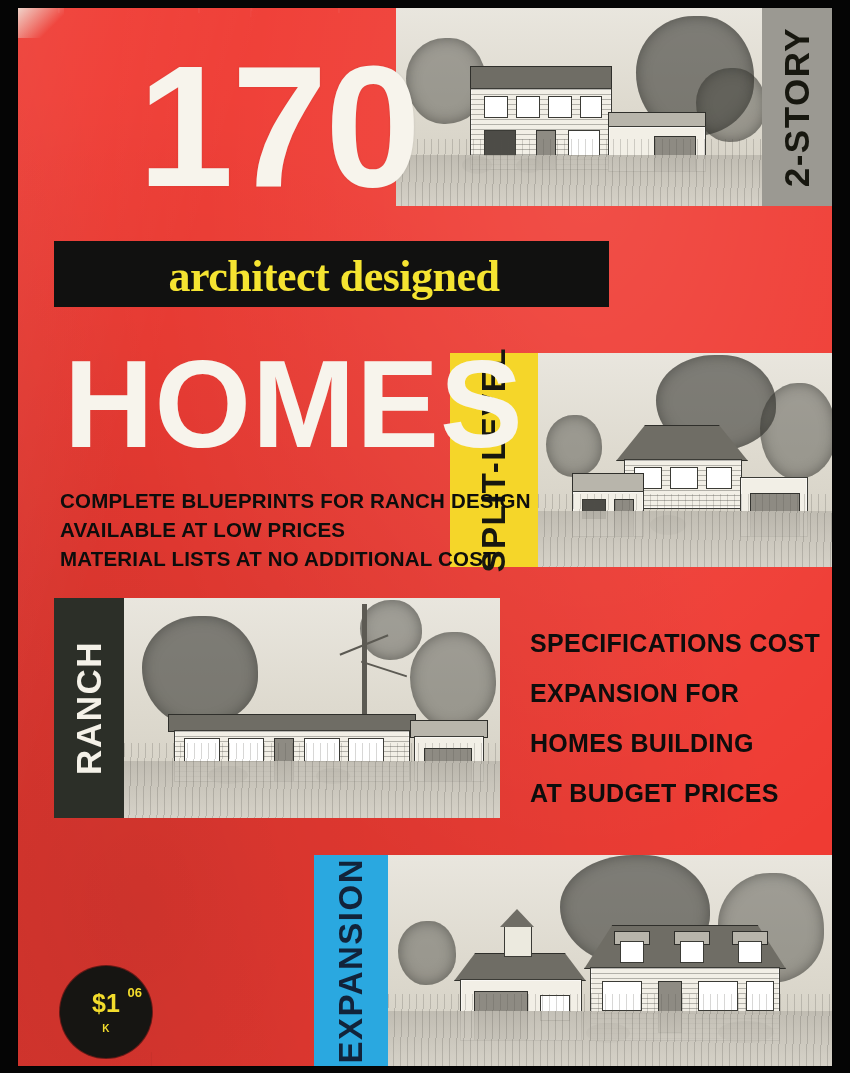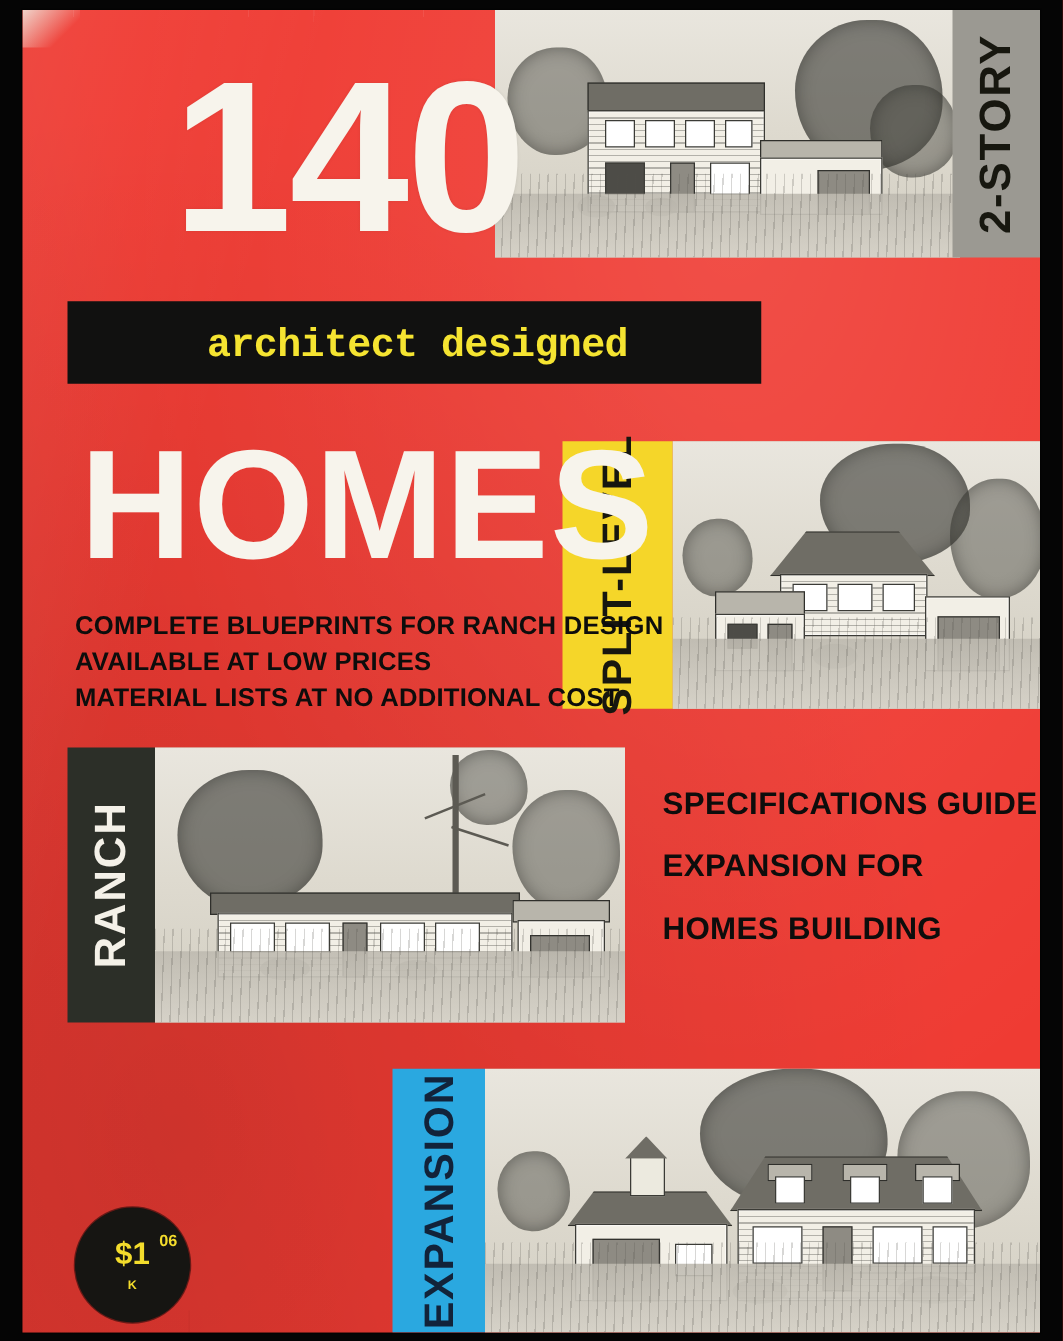--- a/index.html
+++ b/index.html
@@ -85,28 +85,28 @@
     background: #111110;
     z-index: 14;
   }
   #subtitle-text {
     position: absolute;
     left: 36px;
     top: 240px;
     width: 560px;
     height: 56px;
     color: #f5e431;
-    font-size: 32px;
+    font-size: 44px;
     font-weight: 700;
     letter-spacing: -0.5px;
     z-index: 15;
     display: flex;
     align-items: center;
     justify-content: center;
-    font-family: Liberation Mono, monospace;
+    font-family: Liberation Serif, serif;
   }
 
   
   #homes-word {
     position: absolute;
     left: 46px;
     top: 318px;
     font-size: 124px;
     line-height: 1;
     font-weight: 700;
@@ -305,21 +305,21 @@
       <div class="shrub" style="left:66px; top:148px; width:30px; height:18px;"></div>
       <div class="shrub" style="left:120px; top:150px; width:26px; height:15px;"></div>
       <div class="ground"></div>
       <div class="scribble"></div>
     </div>
 
     <div class="tab" id="tab-2story">
       <span>2-STORY</span>
     </div>
 
-    <div id="headline-number">140</div>
+    <div id="headline-number">170</div>
 
     <div id="subtitle-band"></div>
     <div id="subtitle-text">architect designed</div>
 
     <div id="homes-word">HOMES</div>
 
     <div id="blueprint-copy">
       <div>COMPLETE BLUEPRINTS FOR RANCH DESIGN</div>
       <div>AVAILABLE AT LOW PRICES</div>
       <div>MATERIAL LISTS  AT NO ADDITIONAL COST</div>
@@ -348,23 +348,24 @@
       <div class="win dark" style="left:44px; top:146px; width:22px; height:18px;"></div>
       <div class="door" style="left:76px; top:146px; width:18px; height:36px;"></div>
       <div class="house-body" style="left:202px; top:124px; width:66px; height:58px;"></div>
       <div class="door" style="left:212px; top:140px; width:48px; height:42px;"></div>
       <div class="shrub" style="left:112px; top:162px; width:36px; height:20px;"></div>
       <div class="ground"></div>
       <div class="scribble"></div>
     </div>
 
     <div id="specs-copy">
-      <div>SPECIFICATIONS GUIDE</div>
+      <div>SPECIFICATIONS COST</div>
       <div>EXPANSION FOR</div>
       <div>HOMES BUILDING</div>
+      <div>AT BUDGET PRICES</div>
     </div>
 
     <div class="tab" id="tab-ranch">
       <span>RANCH</span>
     </div>
 
     <div class="photo" style="left:106px; top:590px; width:376px; height:220px;">
       <div class="sky"></div>
       <div class="tree dark" style="left:18px; top:18px; width:116px; height:110px;"></div>
       <div class="tree" style="left:286px; top:34px; width:86px; height:96px;"></div>

